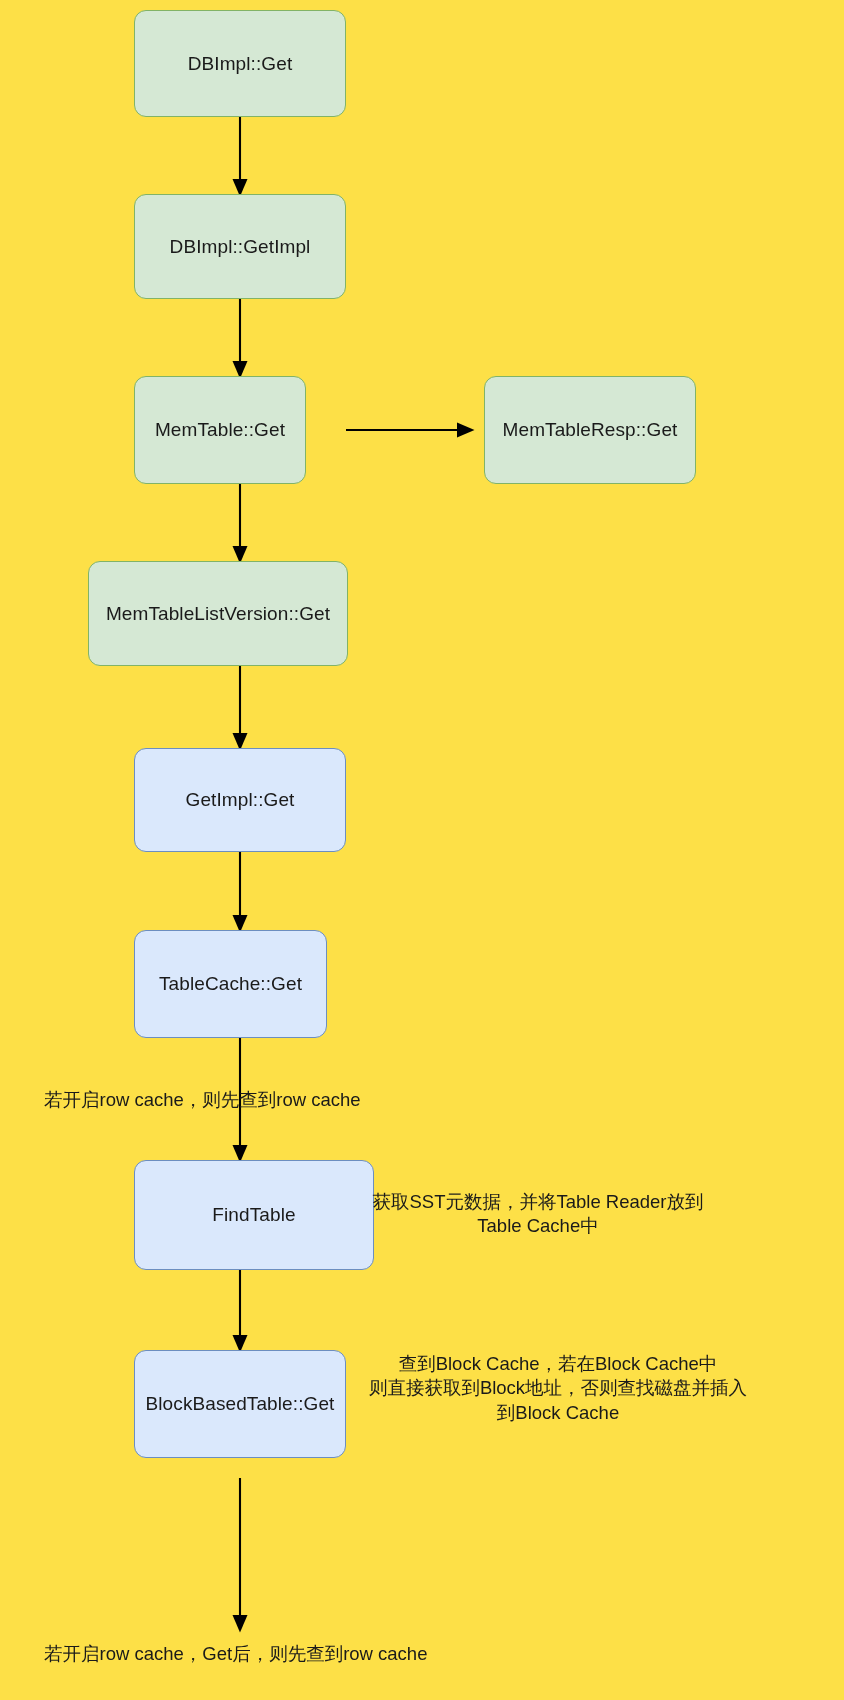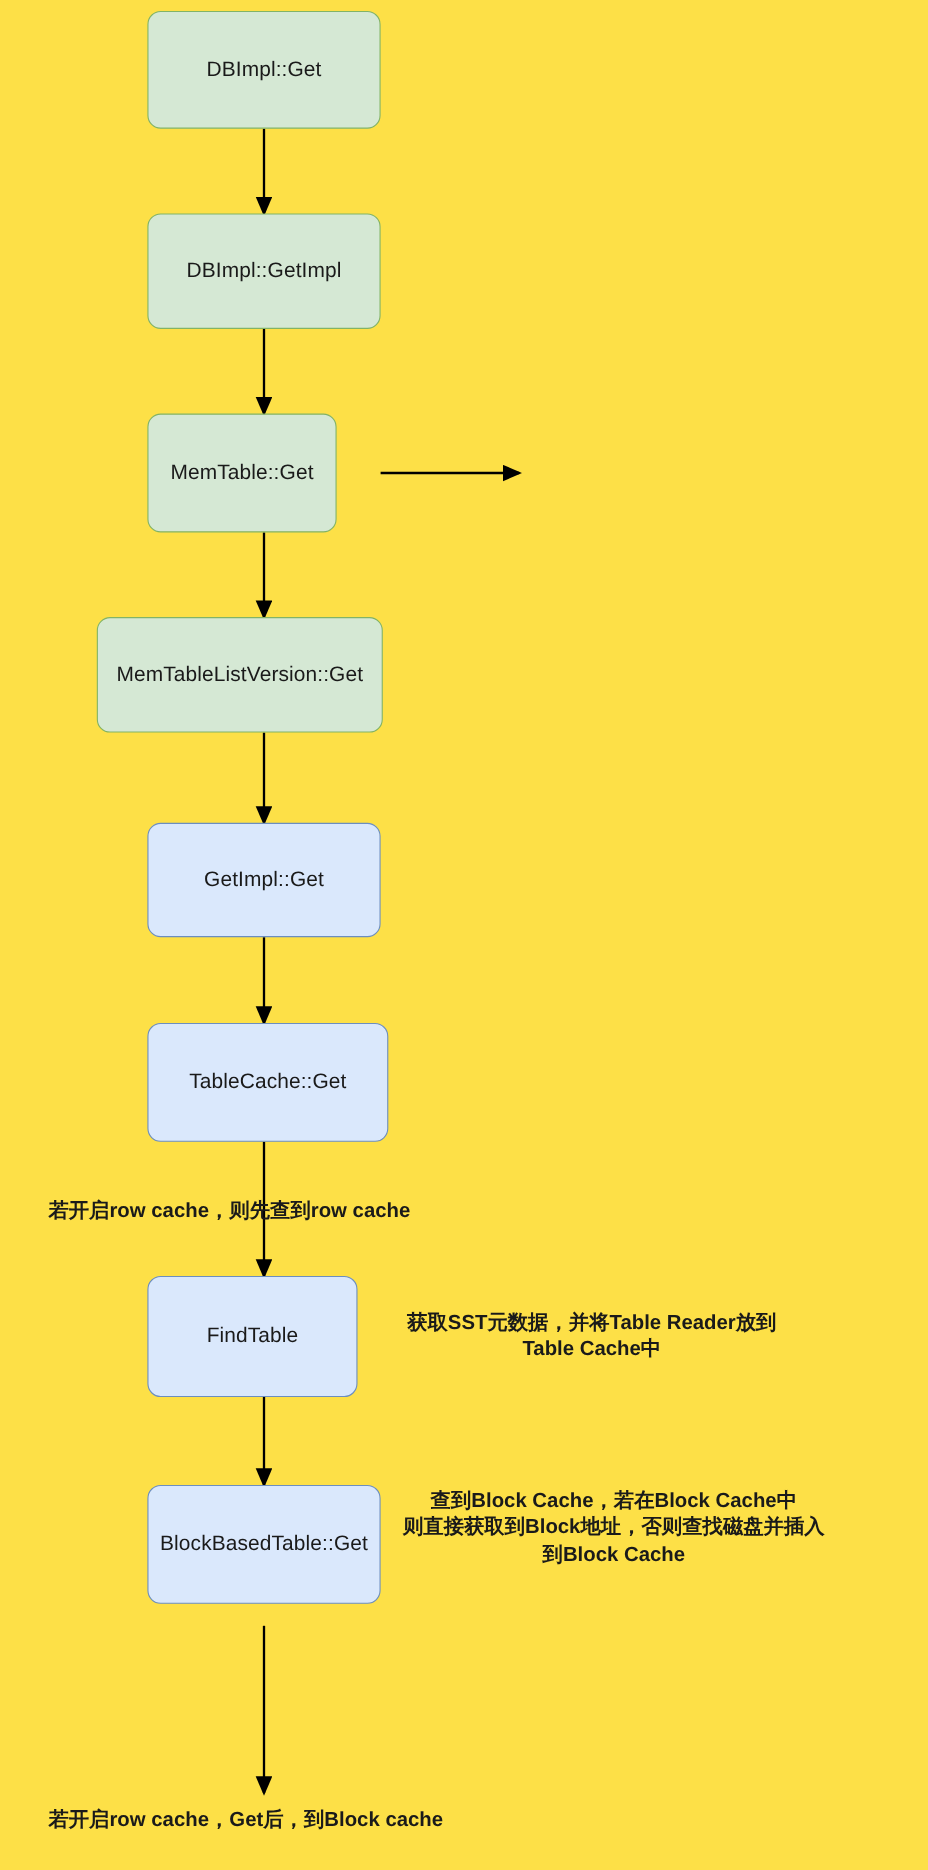--- a/index.html
+++ b/index.html
@@ -46,21 +46,20 @@
     background: #dae8fc;
     border: 1.6px solid #6c8ebf;
   }
   .edge-label {
     position: absolute;
     font-size: 18.5px;
     color: #1a1a1a;
     line-height: 1.32;
     text-align: center;
     white-space: nowrap;
-    font-weight: bold;
   }
   .edge-label.multiline {
     white-space: normal;
   }
 </style>
 </head>
 <body>
 
 <div id="canvas">
 
@@ -88,34 +87,37 @@
   </div>
 
   <div class="node green" style="left:134px; top:194px; width:212px; height:105px;align-items:center;">
     <span>DBImpl::GetImpl</span>
   </div>
 
   <div class="node green" style="left:134px; top:376px; width:172px; height:108px;">
     <span>MemTable::Get</span>
   </div>
 
+  <div class="node green" style="left:484px; top:376px; width:212px; height:108px;">
+    <span>MemTableResp::Get</span>
+  </div>
 
   <div class="node green" style="left:88px; top:561px; width:260px; height:105px;">
     <span>MemTableListVersion::Get</span>
   </div>
 
   <div class="node blue" style="left:134px; top:748px; width:212px; height:104px;">
     <span>GetImpl::Get</span>
   </div>
 
-  <div class="node blue" style="left:134px; top:930px; width:219px; height:108px;">
+  <div class="node blue" style="left:134px; top:930px; width:193px; height:108px;">
     <span>TableCache::Get</span>
   </div>
 
-  <div class="node blue" style="left:134px; top:1160px; width:191px; height:110px;">
+  <div class="node blue" style="left:134px; top:1160px; width:240px; height:110px;">
     <span>FindTable</span>
   </div>
 
   <div class="node blue" style="left:134px; top:1350px; width:212px; height:108px;">
     <span>BlockBasedTable::Get</span>
   </div>
 
   <div class="edge-label" style="left:44px; top:1088px; width:380px; text-align:left;">
     <span>若开启row cache，则先查到row cache</span>
   </div>
@@ -125,16 +127,16 @@
     <span>则直接获取到Block地址，否则查找磁盘并插入</span><br>
     <span>到Block Cache</span>
   </div>
 
   <div class="edge-label multiline" style="left:358px; top:1190px; width:360px;">
     <span>获取SST元数据，并将Table Reader放到</span><br>
     <span>Table Cache中</span>
   </div>
 
   <div class="edge-label" style="left:44px; top:1642px; width:420px; text-align:left;">
-    <span>若开启row cache，Get后，到Block cache</span>
+    <span>若开启row cache，Get后，则先查到row cache</span>
   </div>
 
 </div>
 
 </body></html>

